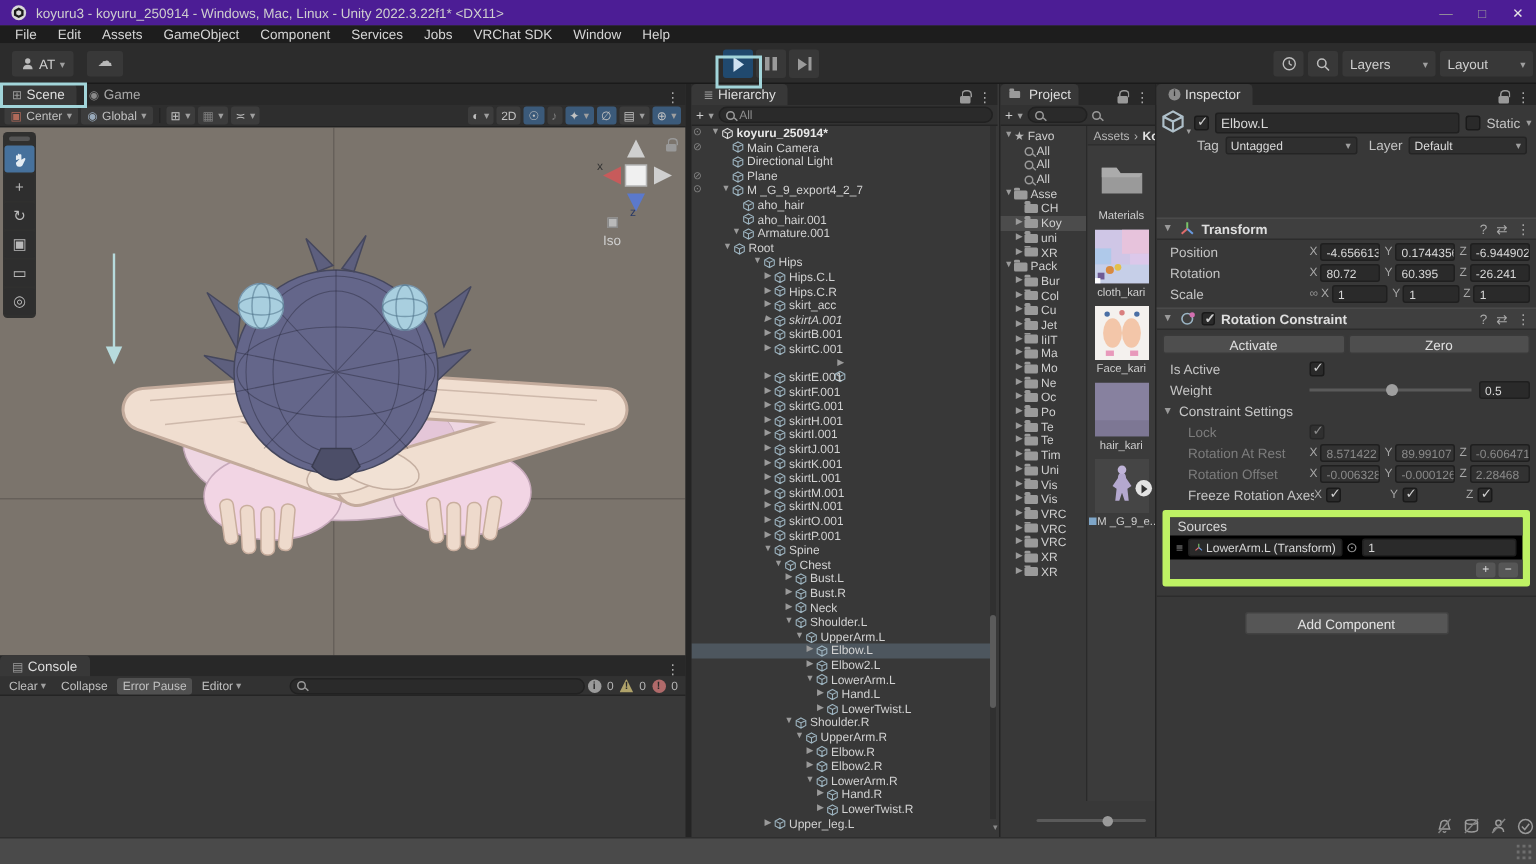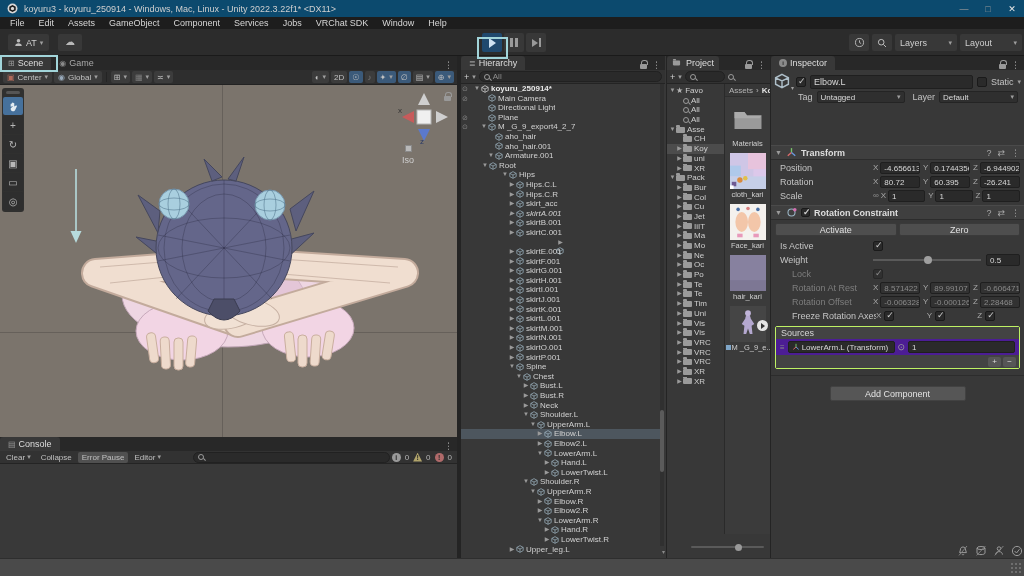--- a/index.html
+++ b/index.html
@@ -1,20 +1,20 @@
 <!DOCTYPE html>
 <html><head>
 <meta charset="utf-8">
 <style>
   html,body{margin:0;padding:0;background:#111;}
   #app{position:relative;width:1024px;height:576px;background:#383838;overflow:hidden;
        font-family:"Liberation Sans",sans-serif;color:#c8c8c8;cursor:default;}
   #app *{box-sizing:border-box;white-space:nowrap;}
   
-  .titlebar{position:absolute;left:0;top:0;width:1024px;height:17px;background:#0c4a6e;
+  .titlebar{position:absolute;left:0;top:0;width:1024px;height:17px;background:#4c1d95;
             display:flex;align-items:center;font-size:9px;color:#cfcfcf;}
   .titlebar .tlogo{margin:0 6px 0 7px;display:flex;}
   .wbtns{margin-left:auto;display:flex;}
   .wbtn{width:24px;text-align:center;font-size:9px;color:#9a9a9a;}
   .wbtn.close{color:#e6e6e6;}
   .menubar{position:absolute;left:0;top:17px;width:1024px;height:12px;background:#1d1d1d;
            display:flex;align-items:center;font-size:9px;color:#d6d6d6;padding-left:3px;}
   .mitem{padding:0 7px;}
   .toolbar{position:absolute;left:0;top:29px;width:1024px;height:27px;background:#2c2c2c;
            border-bottom:1px solid #1a1a1a;}
@@ -154,21 +154,21 @@
   .btnrow{display:flex;gap:2px;padding:3px 4px 2px;}
   .ubtn{flex:1;height:13px;background:#4e4e4e;border:1px solid #3a3a3a;border-radius:2px;color:#e0e0e0;
         font-size:9px;text-align:center;line-height:12px;font-weight:normal;}
   .wslider{flex:1;position:relative;height:12px;margin-right:5px;}
   .wslider::before{content:'';position:absolute;left:0;right:0;top:5px;height:2px;background:#5a5a5a;}
   .wknob{position:absolute;left:47%;top:2px;width:8px;height:8px;border-radius:50%;background:#9f9f9f;}
   .wval{width:34px;flex:none;margin-right:4px;}
   .foldrow{display:flex;align-items:center;gap:4px;height:12px;padding-left:4px;font-size:9px;color:#c8c8c8;margin-top:2px;}
   .fz{flex:1;display:flex;align-items:center;gap:8px;padding-right:4px;}
   .fzi{display:flex;align-items:center;gap:3px;flex:1;}
-  .srcbox{margin:4px 4px 0;border:1px solid #bef264;border-radius:2px;background:#4c1d95;}
+  .srcbox{margin:4px 4px 0;border:5px solid #bef264;border-radius:2px;background:#000000;}
   .srchdr{height:12px;background:#434343;font-size:9px;color:#d6d6d6;padding:0 5px;line-height:12px;}
   .srcrow{display:flex;align-items:center;gap:3px;padding:2px 4px;}
   .srcrow .handle{color:#8a8a8a;font-size:8px;}
   .srcrow .field{flex:1;display:flex;align-items:center;gap:2px;}
   .objpick{color:#9f9f9f;font-size:9px;}
   .srcfoot{height:13px;background:#434343;display:flex;justify-content:flex-end;gap:2px;align-items:center;padding:0 3px;}
   .pmbtn{width:13px;height:10px;background:#565656;border-radius:2px;color:#ddd;font-size:8px;line-height:9px;text-align:center;}
   .addwrap{display:flex;justify-content:center;margin-top:10px;}
   .addbtn{width:136px;height:15px;background:#565656;border:1px solid #424242;border-radius:2px;color:#e4e4e4;
           font-size:9px;text-align:center;line-height:14px;}
@@ -1321,20 +1321,24 @@
         <span class="ilabel">Is Active</span>
         <span class="cb on"></span>
       </div>
       <div class="irow">
         <span class="ilabel">Weight</span>
         <span class="wslider">
             <span class="wknob"></span>
           </span>
         <span class="field wval">0.5</span>
       </div>
+      <div class="foldrow">
+        <span class="arr" style="font-size:7px;color:#9a9a9a">▼</span>
+        <span>Constraint Settings</span>
+      </div>
       <div class="irow dis">
         <span class="ilabel ind">Lock</span>
         <span class="cb on dis"></span>
       </div>
       <div class="irow dis">
         <span class="ilabel ind">Rotation At Rest</span>
         <div class="axes">
           <span class="ax">
               <span class="axl">X</span>
               <span class="field axf">8.571422</span>

